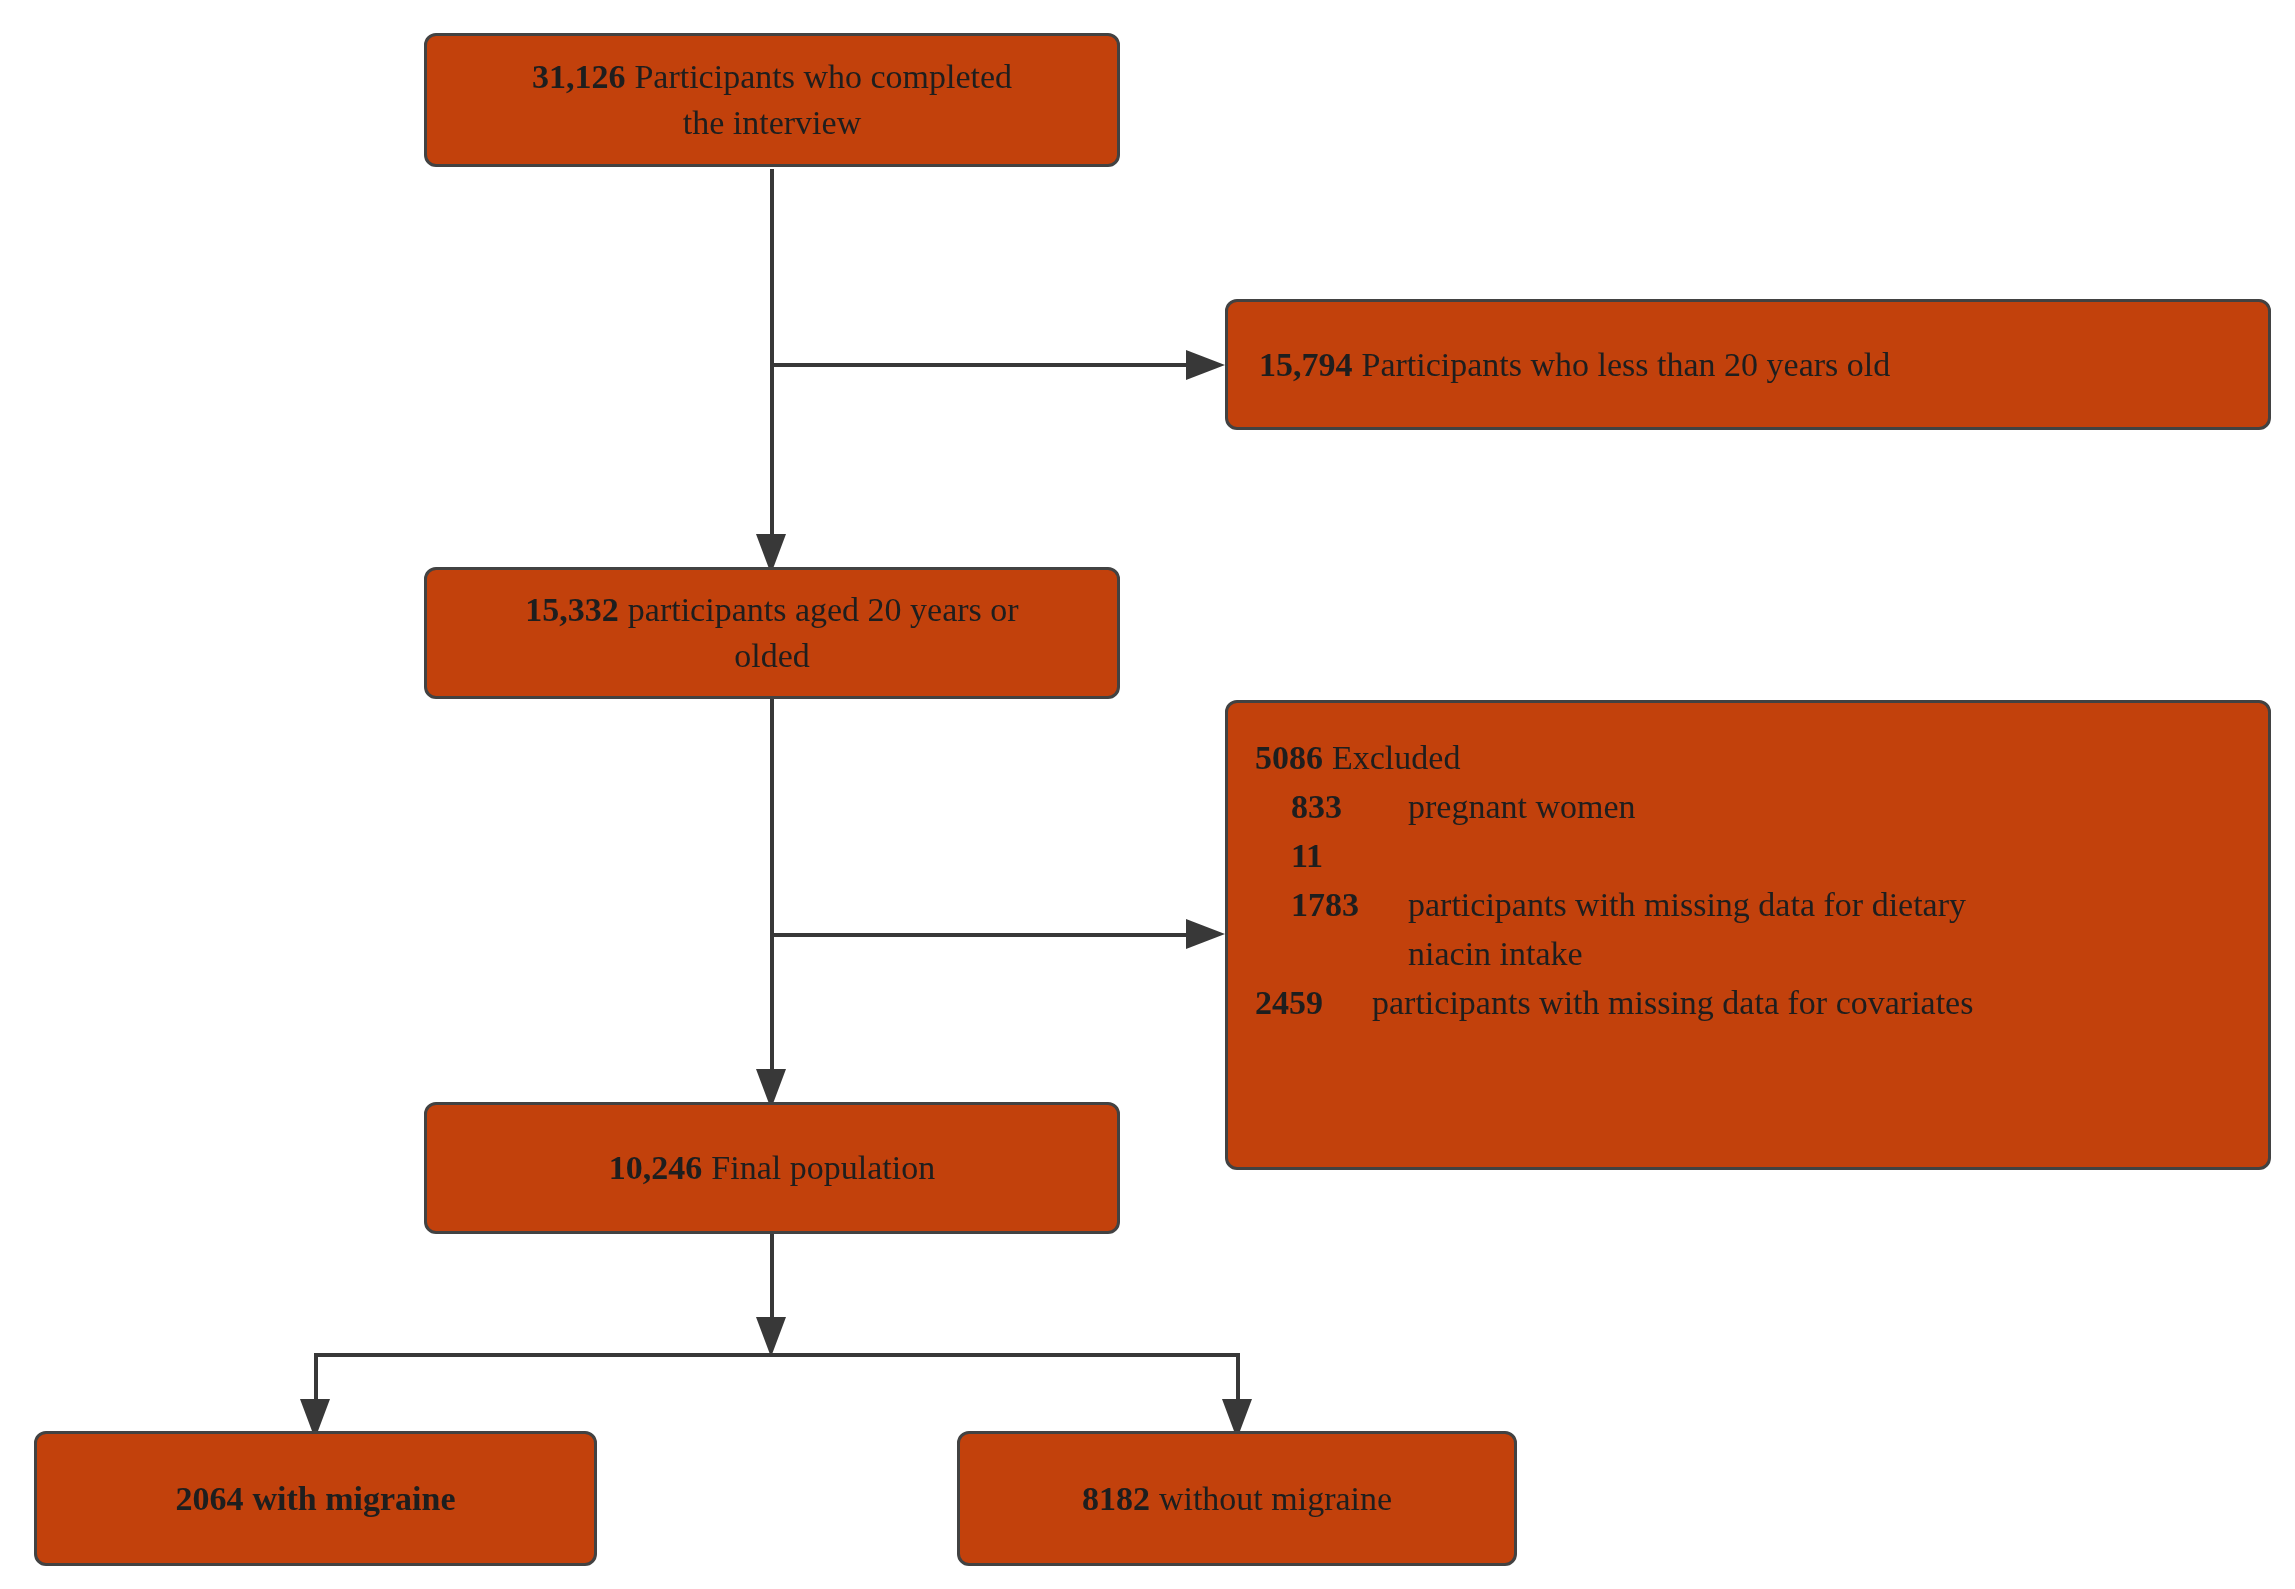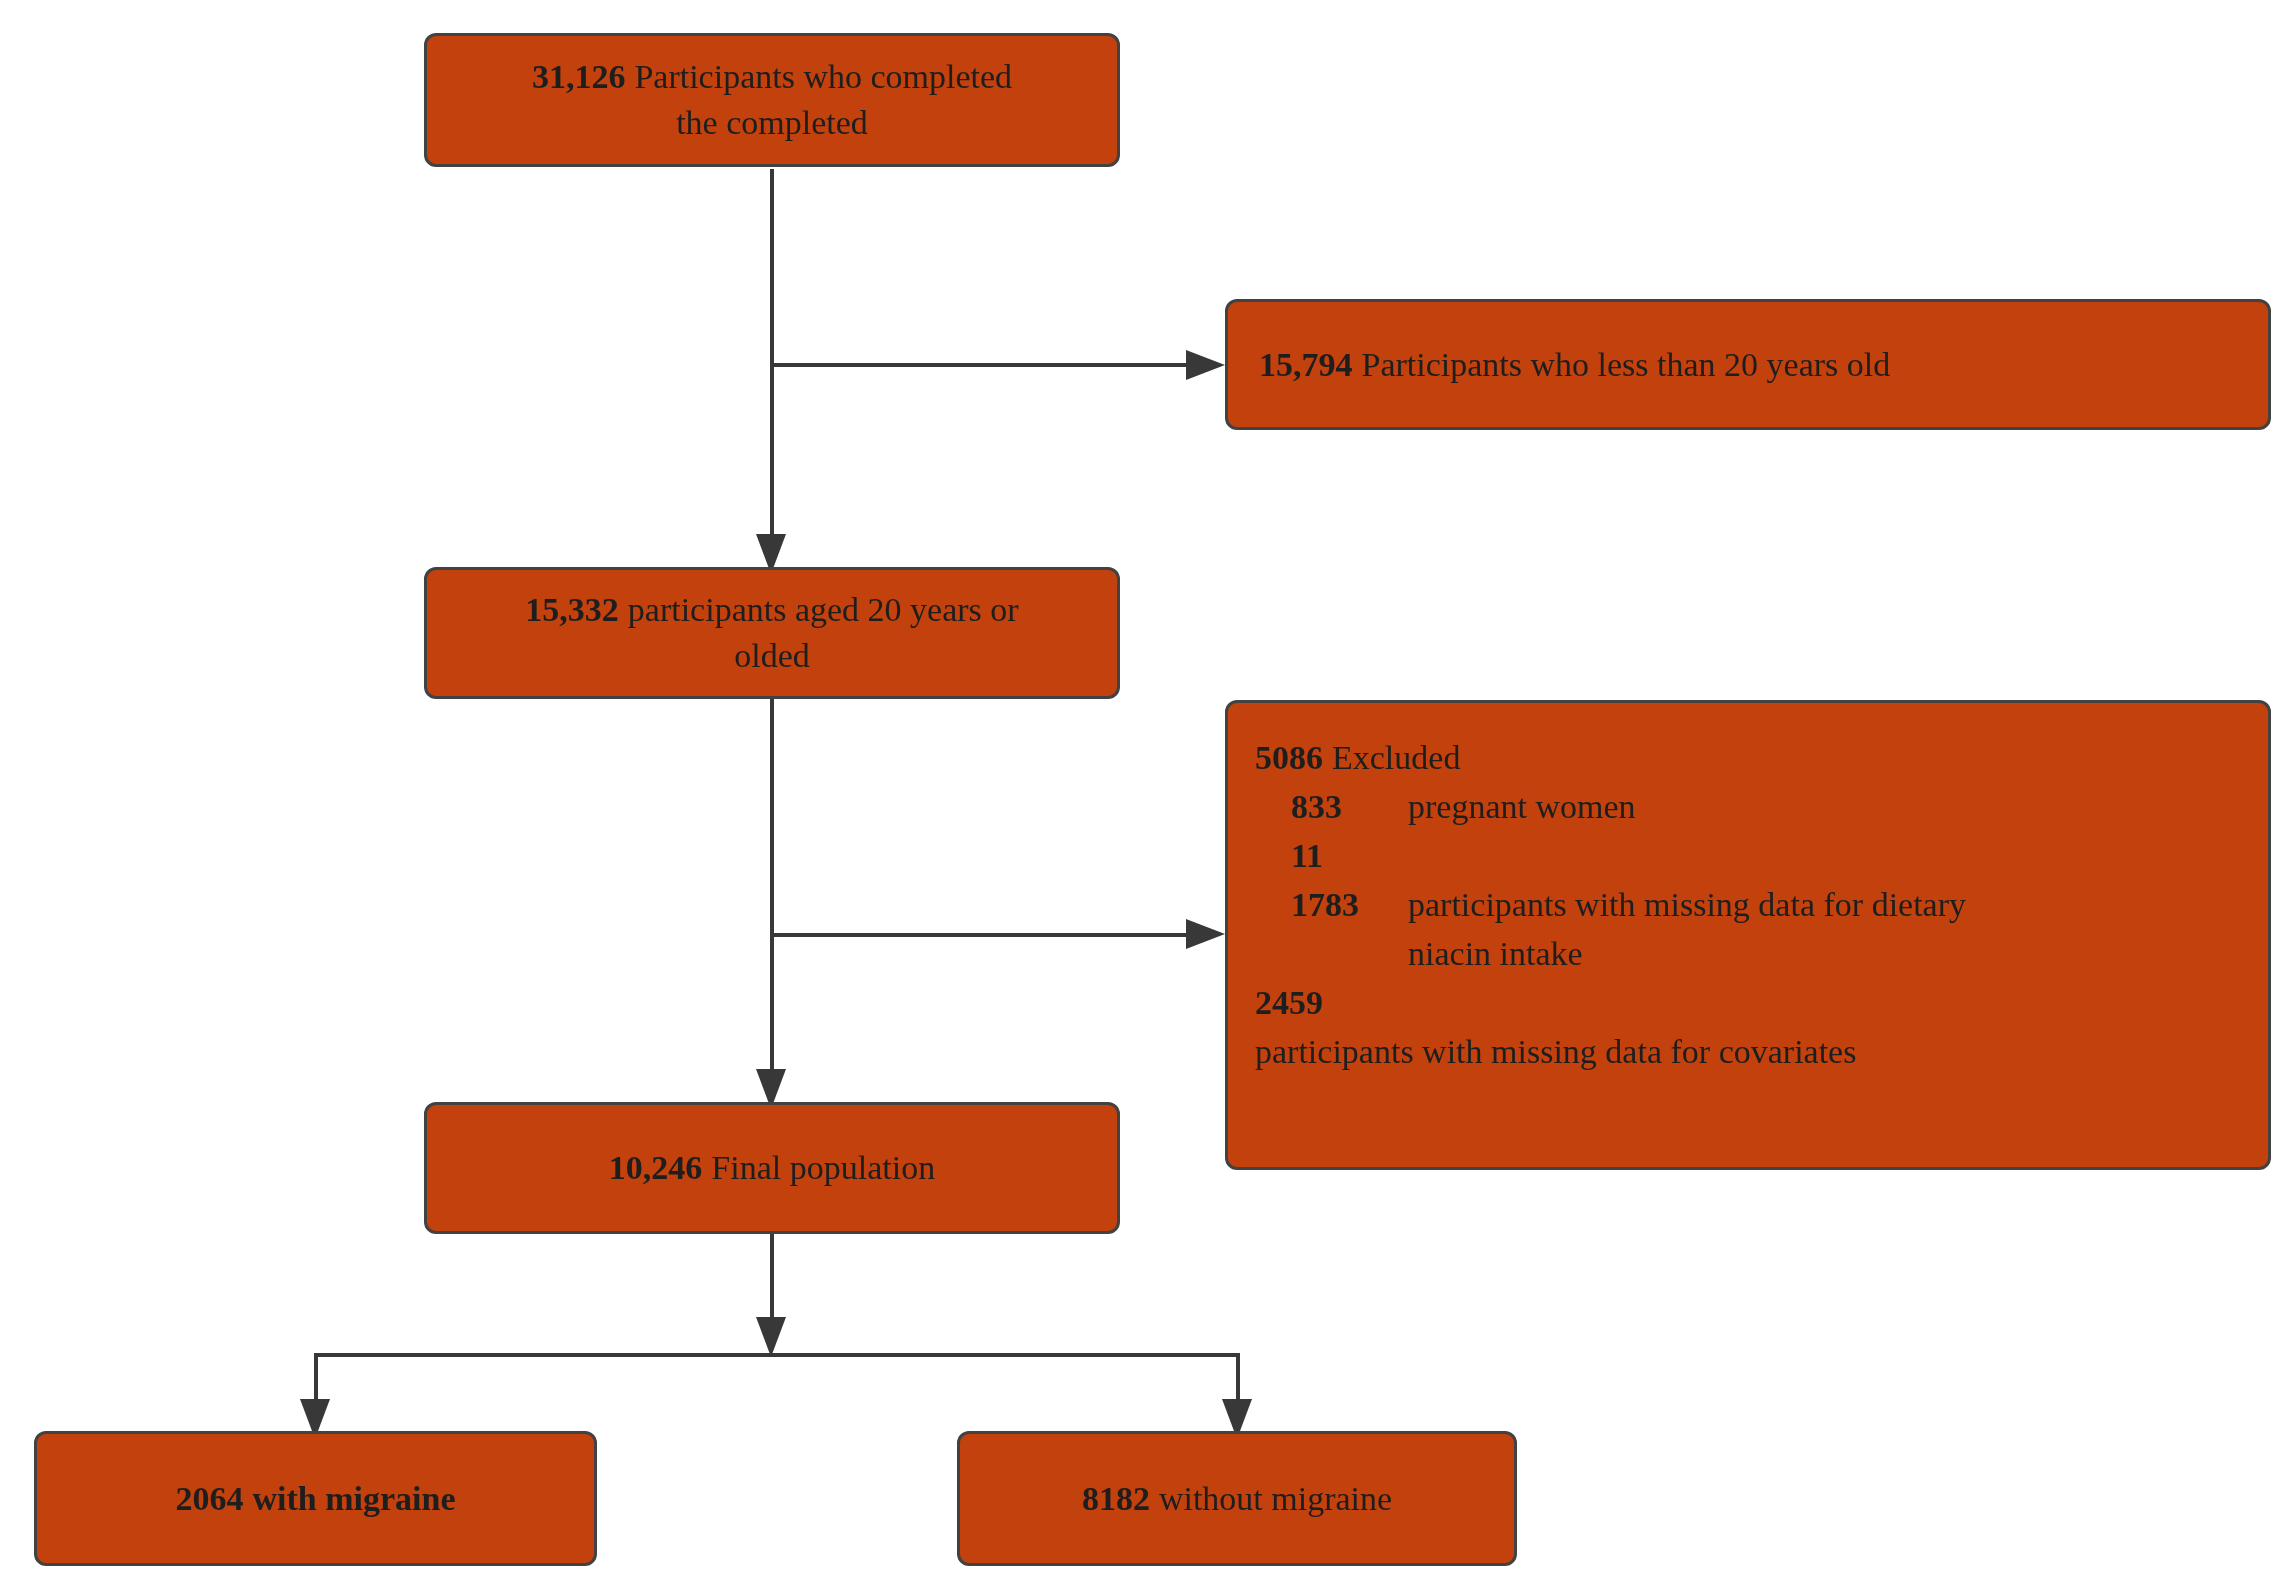--- a/index.html
+++ b/index.html
@@ -42,21 +42,21 @@
   .t b, .xhead b { margin-right: 9px; }
 
   
   .node.excl {
     padding: 30px 21px 0 27px;
     line-height: 49px;
   }
   .xhead { white-space: nowrap; }
   .xitem { display: flex; align-items: flex-start; }
   .xitem.a { padding-left: 36px; }
-  .xitem.b { padding-left: 0; flex-direction: column; }
+  .xitem.b { padding-left: 0; }
   .xnum {
     font-weight: bold;
     width: 117px;
     flex: none;
     display: inline-block;
   }
   .xtext { display: block; }
   .xline { display: block; }
 
   
@@ -97,21 +97,21 @@
   <div class="arr down" style="left:756px; top:534px;"></div>
   <div class="arr right" style="left:1186px; top:350px;"></div>
   <div class="arr down" style="left:756px; top:1069px;"></div>
   <div class="arr right" style="left:1186px; top:919px;"></div>
   <div class="arr down" style="left:756px; top:1317px;"></div>
   <div class="arr down" style="left:300px;  top:1399px;"></div>
   <div class="arr down" style="left:1222px; top:1399px;"></div>
 
   <div class="node center" style="left:424px; top:33px; width:696px; height:134px;">
     <div class="t"><b>31,126</b><span>Participants who completed</span></div>
-    <div class="t">the completed</div>
+    <div class="t">the interview</div>
   </div>
 
   <div class="node leftline" style="left:1225px; top:299px; width:1046px; height:131px;">
     <div class="t"><b>15,794</b><span>Participants who less than 20 years old</span></div>
   </div>
 
   <div class="node center" style="left:424px; top:567px; width:696px; height:132px;">
     <div class="t"><b>15,332</b><span>participants aged 20 years or</span></div>
     <div class="t">olded</div>
   </div>

